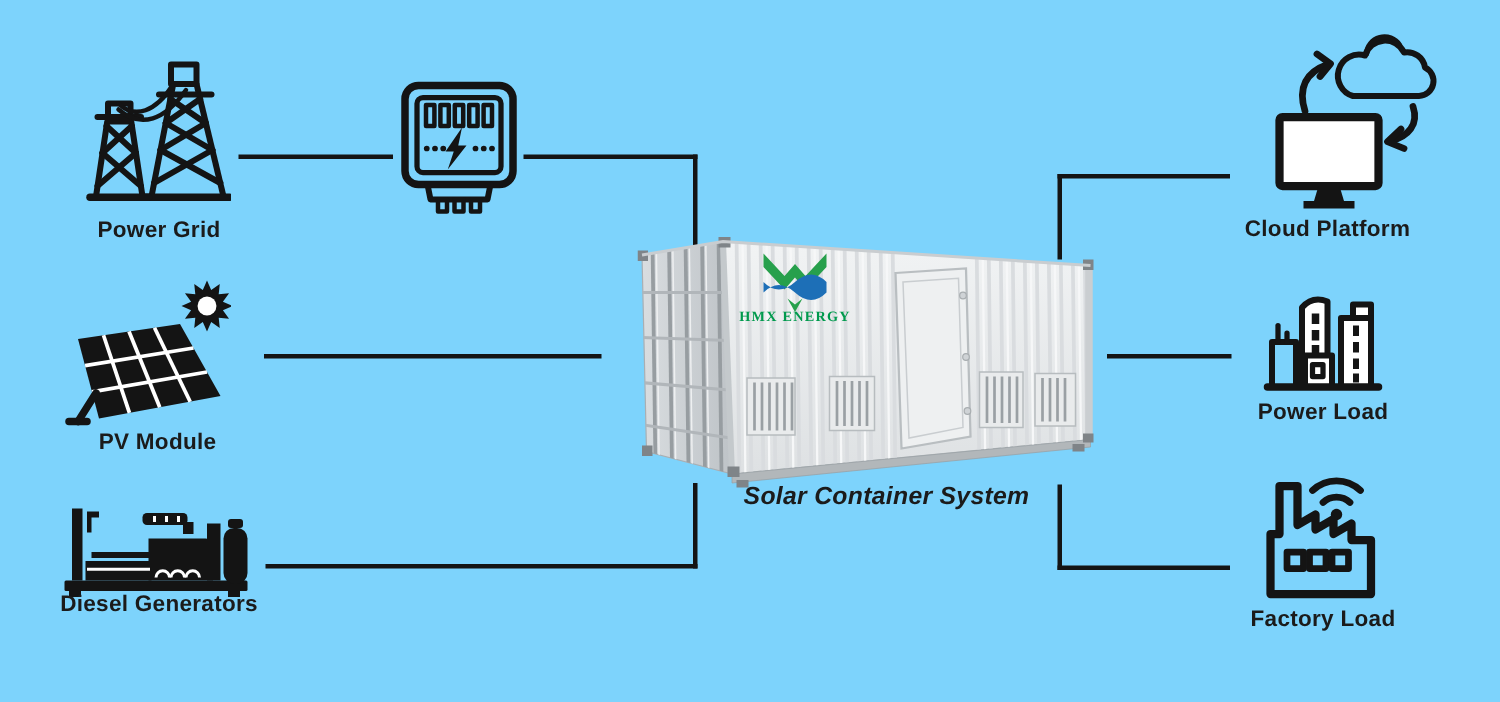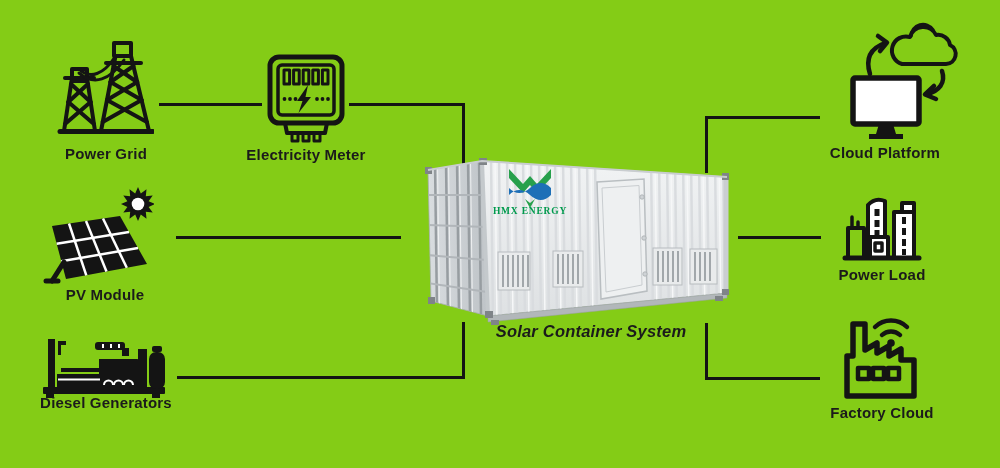--- a/index.html
+++ b/index.html
@@ -1,18 +1,18 @@
 <!DOCTYPE html>
 <html><head>
 <meta charset="utf-8">
 <title>Solar Container System Diagram</title>
 <style>
   html,body{margin:0;padding:0;background:#fff;}
   .stage{
-    position:relative;width:1000px;height:468px;background:#84cc16;
+    position:relative;width:1000px;height:468px;background:#7dd3fc;
     font-family:"Liberation Sans","DejaVu Sans",sans-serif;overflow:hidden;
   }
   .abs{position:absolute;}
   .node-label{
     position:absolute;transform:translateX(-50%);white-space:nowrap;
     font-size:15px;font-weight:600;color:#1b1b1b;letter-spacing:.2px;
   }
   .diagram-title{
     position:absolute;transform:translateX(-50%);white-space:nowrap;
     font-size:16.5px;font-weight:600;color:#1b1b1b;letter-spacing:.2px;
@@ -88,21 +88,20 @@
     <path d="M43,32 L32,48 h5.5 L33.5,60 L46,44 h-5.5 Z" fill="#141414"></path>
     <g fill="#141414">
       <circle cx="19.5" cy="46" r="1.9"></circle>
         <circle cx="25" cy="46" r="1.9"></circle>
         <circle cx="30.5" cy="46" r="1.9"></circle>
       <circle cx="52" cy="46" r="1.9"></circle>
         <circle cx="57.5" cy="46" r="1.9"></circle>
         <circle cx="63" cy="46" r="1.9"></circle>
     </g>
   </svg>
-  <span class="node-label" style="left:306px;top:146px;">Electricity Meter</span>
 
   <svg class="abs" style="left:40px;top:176px;" width="114" height="112" viewBox="0 0 114 112">
     <g>
       <polygon fill="#141414" points="115,28 108.6,30.9 112.7,36.5 105.8,35.8 106.5,42.7 100.8,38.6 98,45 95.2,38.6 89.5,42.7 90.2,35.8 83.3,36.5 87.4,30.9 81,28 87.4,25.2 83.3,19.5 90.2,20.2 89.5,13.3 95.2,17.4 98,11 100.8,17.4 106.5,13.3 105.8,20.2 112.7,19.5 108.6,25.2"></polygon>
       <circle cx="98" cy="28" r="6.3" fill="#ffffff"></circle>
     </g>
     <g>
       <polygon points="12,50 80,40 107,88 26,103" fill="#141414"></polygon>
       <g stroke="#ffffff" stroke-width="2.5">
         <line x1="29" y1="47.5" x2="46.3" y2="99.3"></line>
@@ -196,21 +195,21 @@
       <path d="M43,29 A13,13 0 0 1 61,29"></path>
       <circle cx="52" cy="37" r="3.8" fill="#141414" stroke="none"></circle>
     </g>
     <g stroke="#141414" fill="none" stroke-linejoin="round" stroke-linecap="round">
       <path d="M8,90 V50 L14,50 L14,18 L26,18 L26,44 L38,37 L38,47 L50,40 L50,50 L62,43 L62,54 L75,54 L75,90 Z" stroke-width="5.5"></path>
       <rect x="19" y="62" width="11" height="11" stroke-width="4.5"></rect>
       <rect x="34" y="62" width="11" height="11" stroke-width="4.5"></rect>
       <rect x="49" y="62" width="11" height="11" stroke-width="4.5"></rect>
     </g>
   </svg>
-  <span class="node-label" style="left:882px;top:404px;">Factory Cloud</span>
+  <span class="node-label" style="left:882px;top:404px;">Factory Load</span>
 
   <svg class="abs" style="left:425px;top:150px;" width="320" height="178" viewBox="0 0 320 178">
     <defs>
       <linearGradient id="frontGrad" x1="0" y1="0" x2="0" y2="1">
         <stop offset="0" stop-color="#f1f3f4"></stop>
           <stop offset="1" stop-color="#dee1e3"></stop>
       </linearGradient>
       <linearGradient id="leftGrad" x1="0" y1="0" x2="1" y2="0">
         <stop offset="0" stop-color="#d9dde0"></stop>
           <stop offset="1" stop-color="#bec3c7"></stop>

